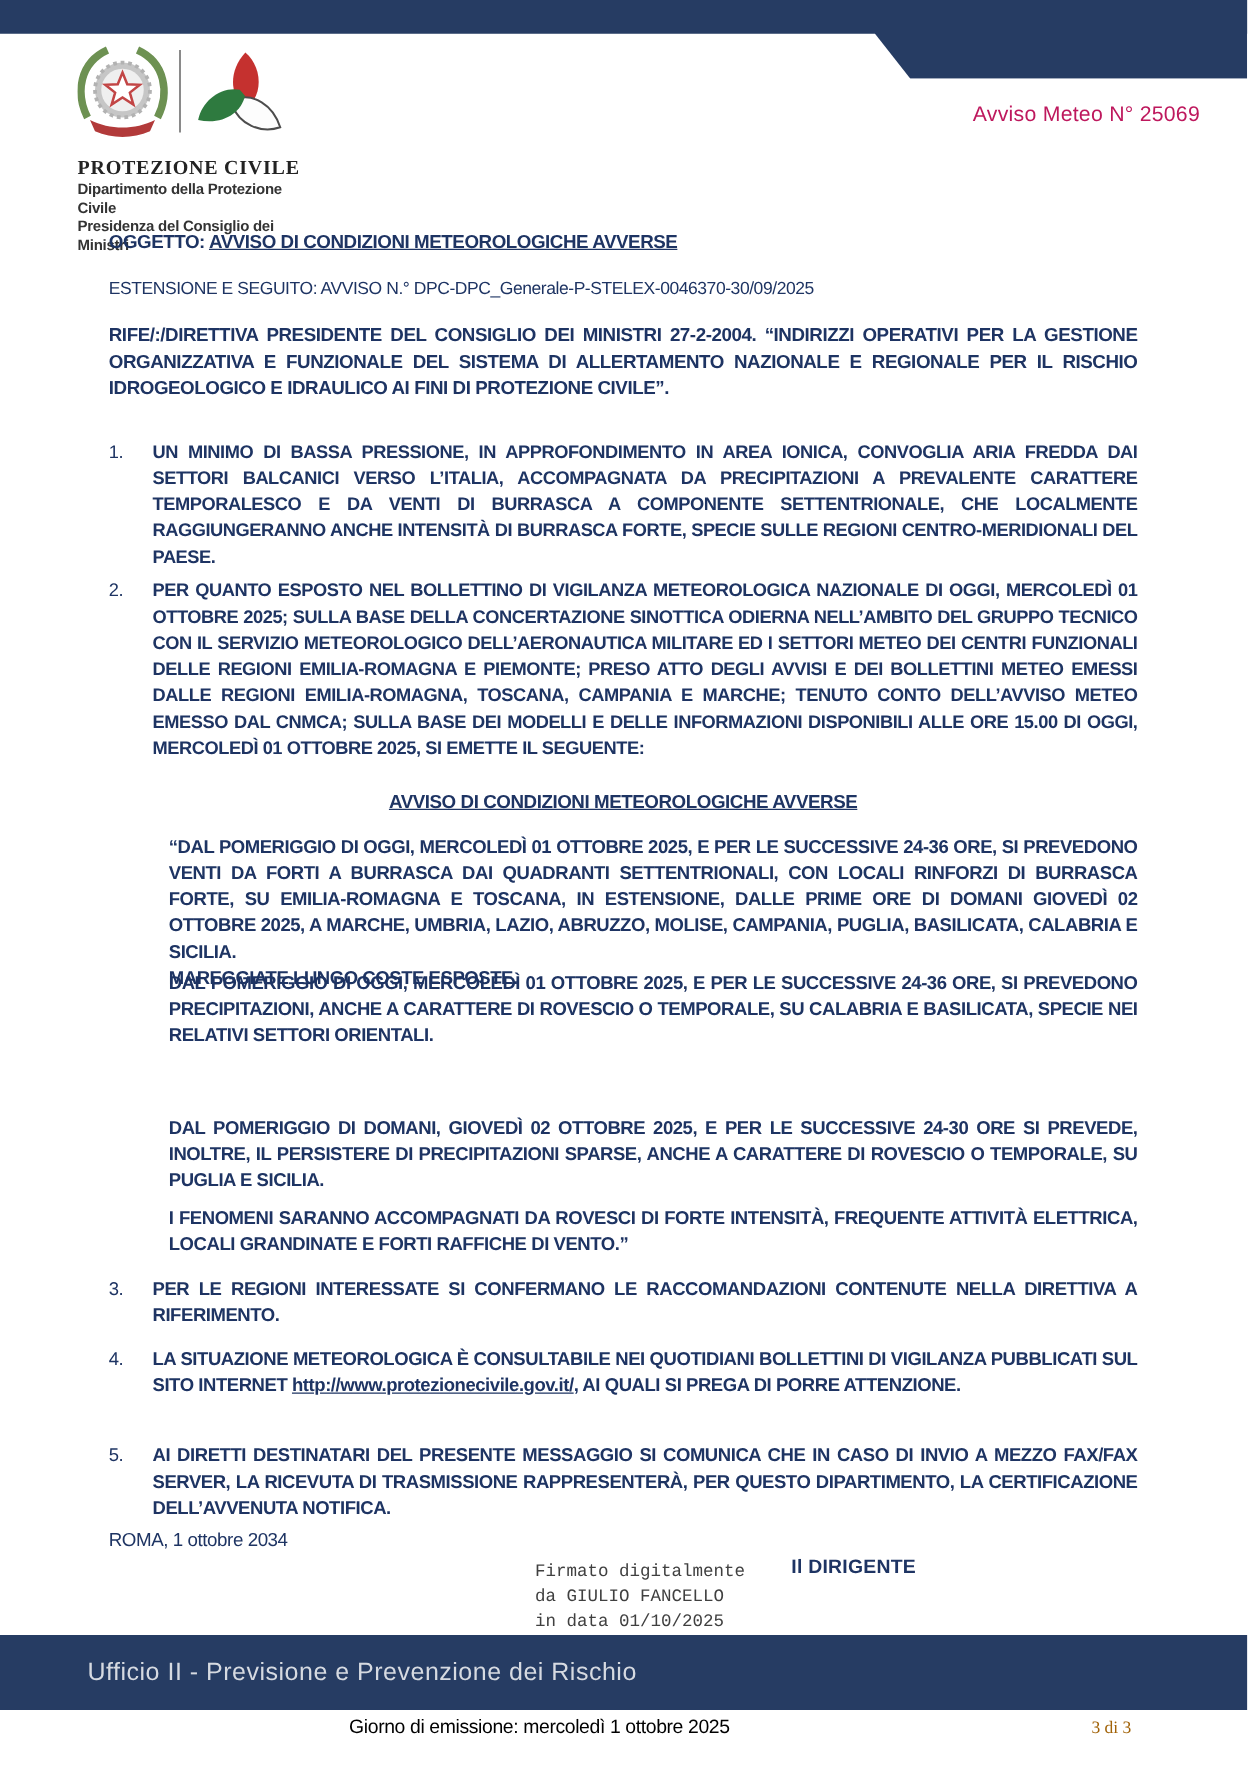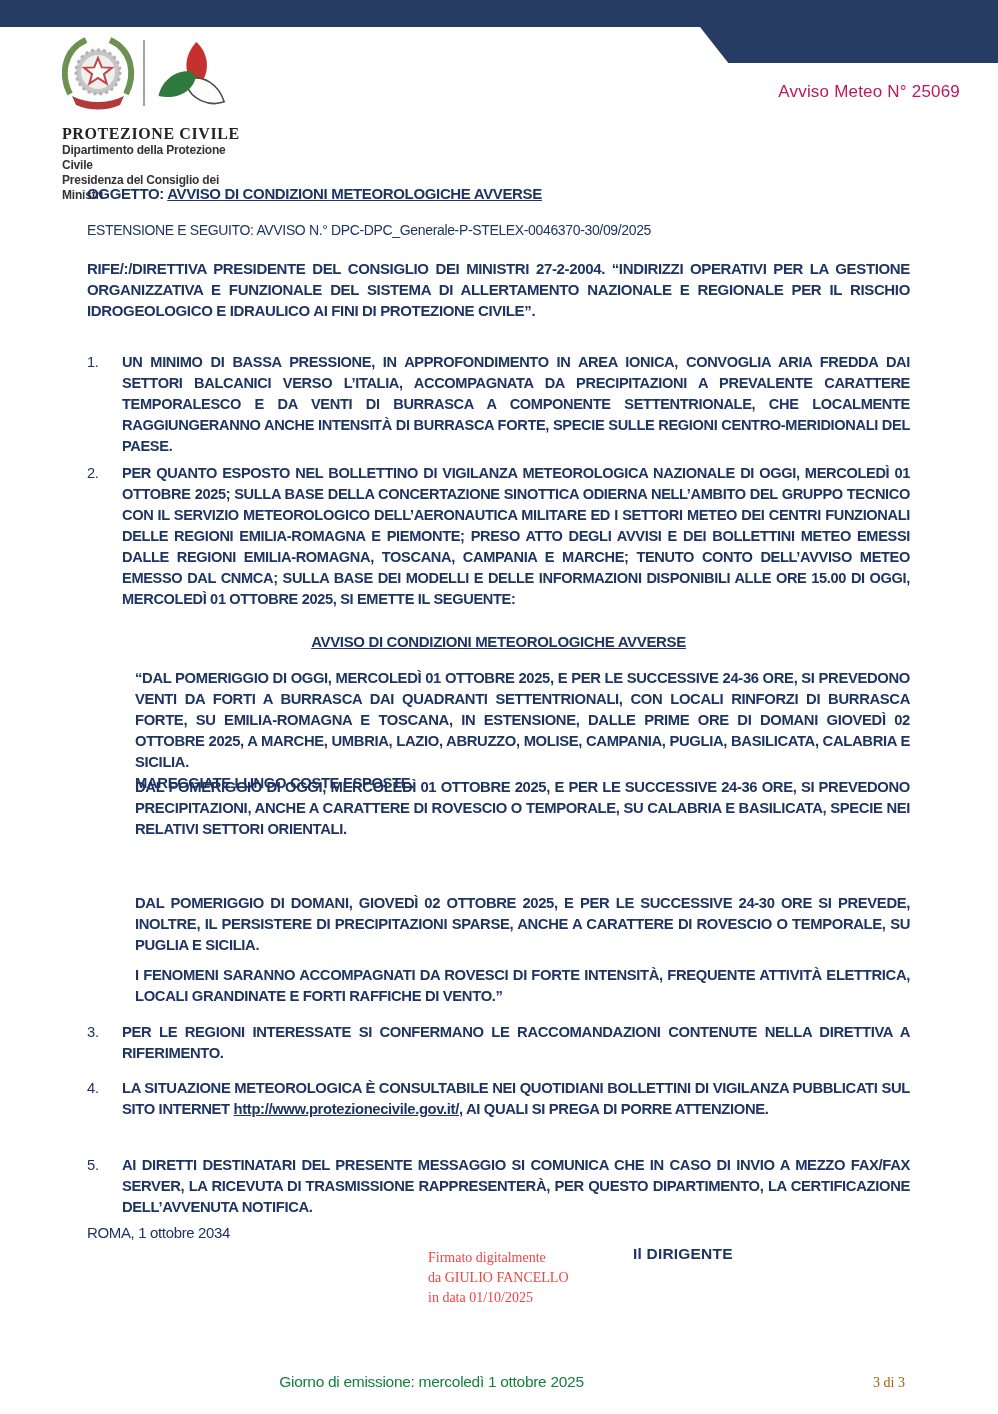--- a/index.html
+++ b/index.html
@@ -38,30 +38,30 @@
   .avviso-heading { top:633px; text-align:center; font-size:15px; font-weight:bold; }
   .avviso-heading span { text-decoration:underline; }
 
   .quote { left:48px; width:775px; font-size:14.8px; font-weight:bold; line-height:21px; }
   .q1 { top:668px; } .q2 { top:777px; } .q3 { top:893px; } .q4 { top:965px; }
 
   .doc-link { color:#1e3463; text-decoration:underline; cursor:pointer; }
 
   .place-date { top:1224px; font-size:15px; }
 
-  .sig-text { position:absolute; left:428px; top:1248px; font-family:Liberation Serif, serif;
-    font-size:14px; line-height:20px; color:#ef4444; }
+  .sig-text { position:absolute; left:428px; top:1248px; font-family:Liberation Mono, monospace;
+    font-size:14px; line-height:20px; color:#404040; }
   .sig-role { position:absolute; left:633px; top:1245px; font-size:15.5px; font-weight:bold; color:#1e3463; letter-spacing:.2px; }
 
   
   .footer-bar { position:absolute; left:0; top:1308px; width:998px; height:60px; background:#263c63;
     display:flex; align-items:center; }
   .footer-office { margin-left:70px; font-size:20px; color:#d6dae1; letter-spacing:.4px; }
   .emission-line { position:absolute; left:0; top:1373px; width:863px; text-align:center;
-    font-size:15.5px; color:#15803d; letter-spacing:-.3px; }
+    font-size:15.5px; color:#000000; letter-spacing:-.3px; }
   .page-num { position:absolute; right:93px; top:1375px; font-family:"Liberation Serif","DejaVu Serif",serif;
     font-size:14px; color:#a16207; }
 </style>
 </head>
 <body>
 
 <div class="page">
 
   <div class="top-bar"></div>
   <div class="corner-shape"></div>
@@ -145,16 +145,19 @@
     <div class="abs place-date">ROMA, 1 ottobre 2034</div>
   </div>
 
   <div class="sig-text">
     <div>Firmato digitalmente</div>
     <div>da GIULIO FANCELLO</div>
     <div>in data 01/10/2025</div>
   </div>
   <div class="sig-role">Il DIRIGENTE</div>
 
+  <div class="footer-bar">
+    <div class="footer-office">Ufficio II -  Previsione e Prevenzione dei Rischio</div>
+  </div>
   <div class="emission-line">Giorno di emissione: mercoledì 1 ottobre 2025</div>
   <div class="page-num">3 di 3</div>
 
 </div>
 
 </body></html>

